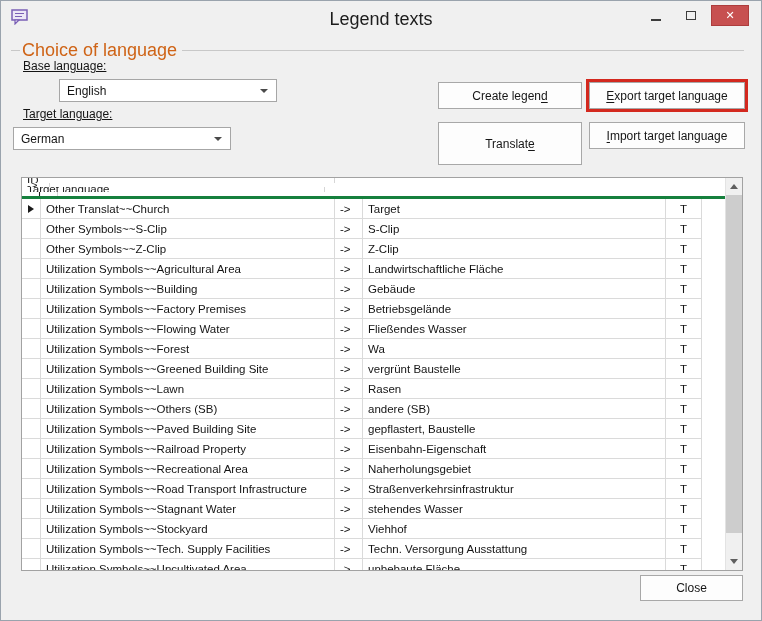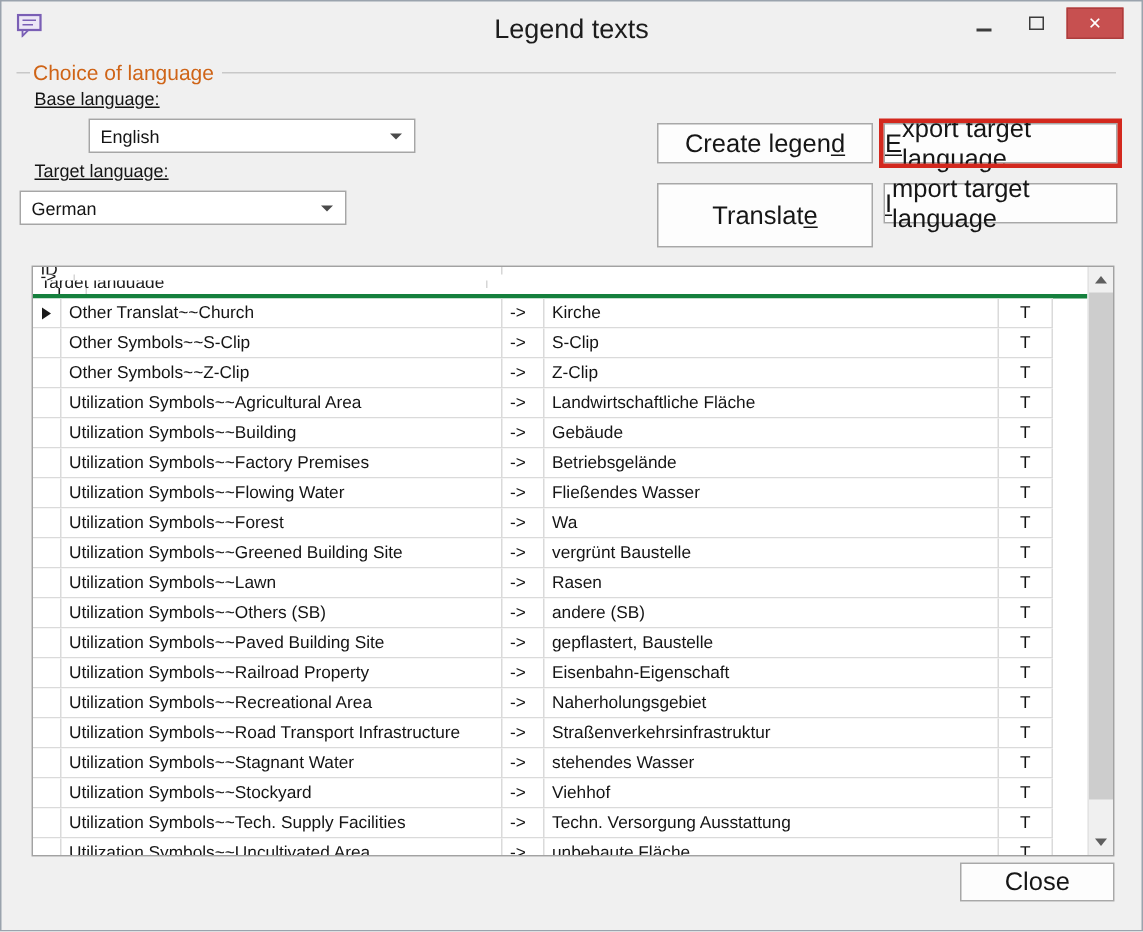--- a/index.html
+++ b/index.html
@@ -18,33 +18,33 @@
   .glyph-max { width: 10px; height: 9px; border: 1px solid #3c3c3c; }
   .winbtn.close-btn { width: 38px; background: #c75050; border: 1px solid #ad3d3d;
                       color: #fff; font-size: 11px; }
 
   
   .group-header { position: absolute; left: 10px; right: 17px; top: 39px;
                   display: flex; align-items: center; }
   .gline { height: 1px; background: #c8c8c8; }
   .gline.pre { width: 9px; }
   .gline.post { flex: 1; }
-  .group-title { font-size: 14px; color: #cf6417; padding: 0 5px 0 2px; }
+  .group-title { font-size: 18px; color: #cf6417; padding: 0 5px 0 2px; }
 
   
   .field-label { position: absolute; font-size: 12px; color: #141414; text-decoration: underline; }
   .combo { position: absolute; width: 218px; height: 23px; background: #fff;
            border: 1px solid #a6a6a6; display: flex; align-items: center;
            padding: 0 24px 0 7px; font-size: 12px; color: #141414; }
   .chev { position: absolute; right: 8px; top: 9px; width: 0; height: 0;
           border-left: 4px solid transparent; border-right: 4px solid transparent;
           border-top: 4px solid #4a4a4a; }
 
   .btn { position: absolute; display: flex; align-items: center; justify-content: center;
-         background: #fdfdfd; border: 1px solid #a8a8a8; font-size: 17px; color: #161616; }
+         background: #fdfdfd; border: 1px solid #a8a8a8; font-size: 12px; color: #161616; }
   .btn u { text-underline-offset: 2px; }
   .btn.highlighted { outline: 3px solid #d3281e; }
 
   
   .table { position: absolute; left: 20px; top: 176px; width: 722px; height: 394px;
            background: #fff; border: 1px solid #a2a2a2; overflow: hidden; }
   .thead { display: flex; width: 703px; height: 21px; border-bottom: 3px solid #15803d; flex-direction: column; }
   .th { display: flex; align-items: center; padding-left: 5px; border-right: 1px solid #d6d6d6;
         font-size: 11.5px; color: #1a1a1a; white-space: nowrap; overflow: hidden; }
   .h-id { width: 313px; }
@@ -137,21 +137,21 @@
       <div class="th h-t">T</div>
       <div class="th h-fill"></div>
     </div>
     <div class="tbody">
         <div class="tr current">
     <div class="td sel">
       <span class="cur-arrow"></span>
     </div>
     <div class="td c-id">Other Translat~~Church</div>
     <div class="td c-arrow">-&gt;</div>
-    <div class="td c-target">Kirche</div>
+    <div class="td c-target">Target</div>
     <div class="td c-t">T</div>
   </div>
         <div class="tr">
     <div class="td sel">
       
     </div>
     <div class="td c-id">Other Symbols~~S-Clip</div>
     <div class="td c-arrow">-&gt;</div>
     <div class="td c-target">S-Clip</div>
     <div class="td c-t">T</div>

